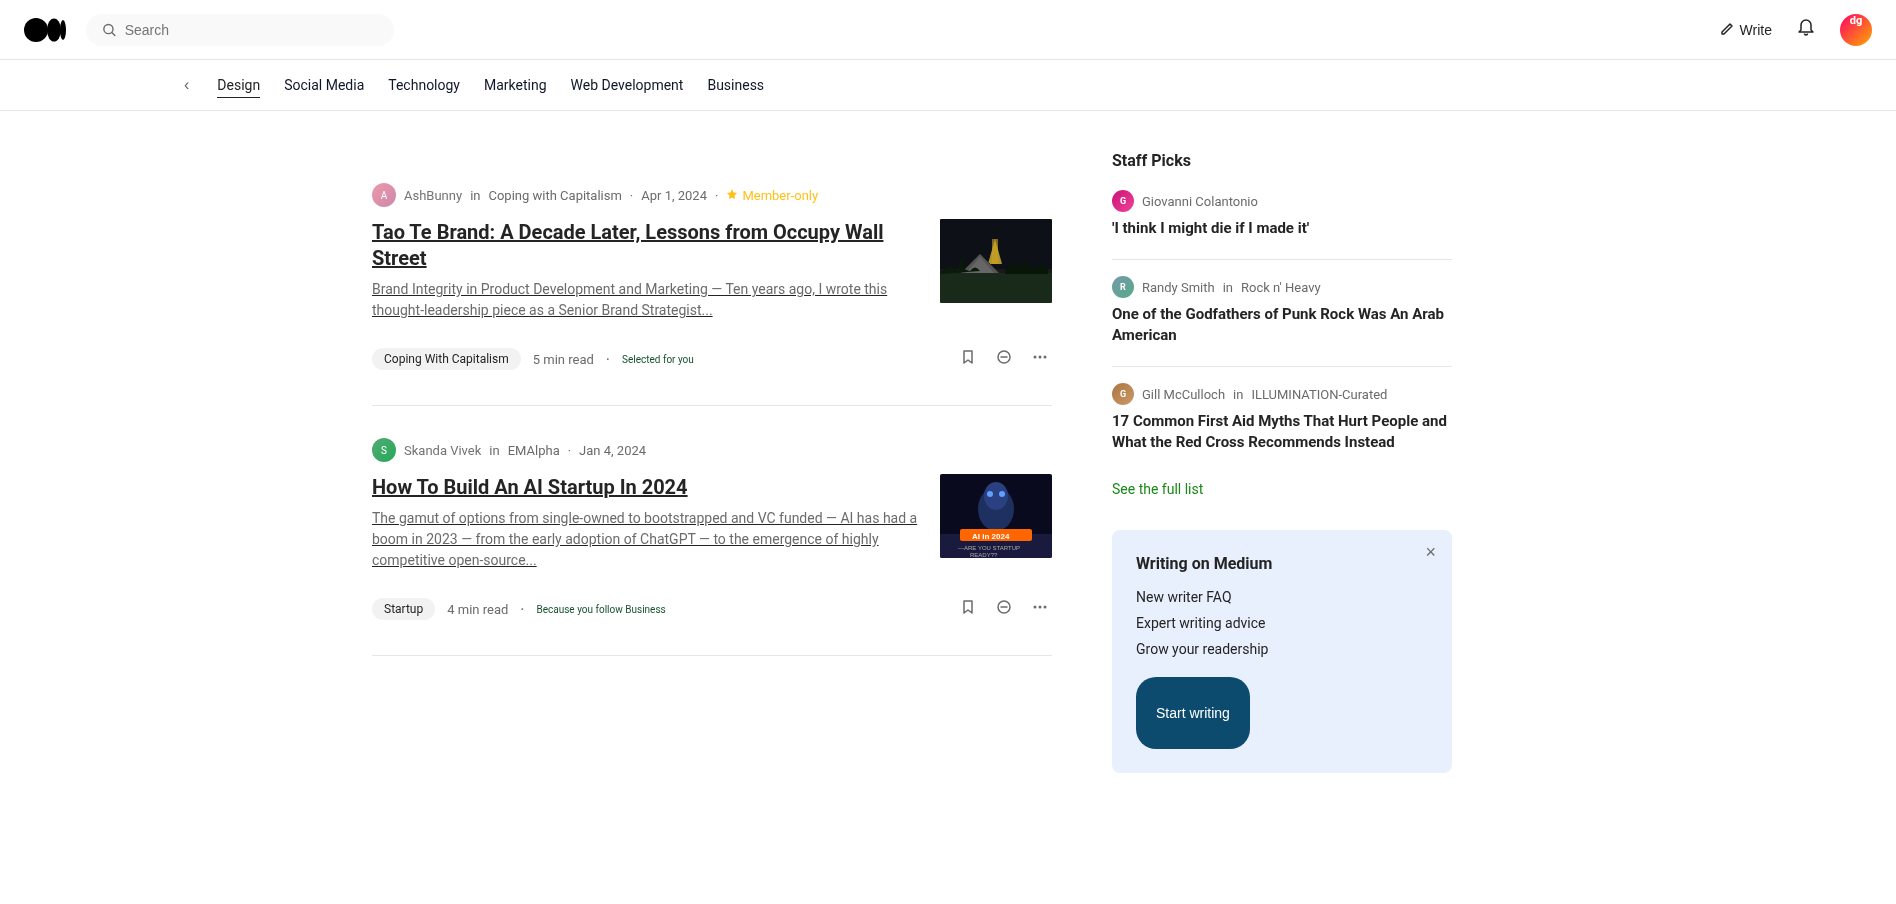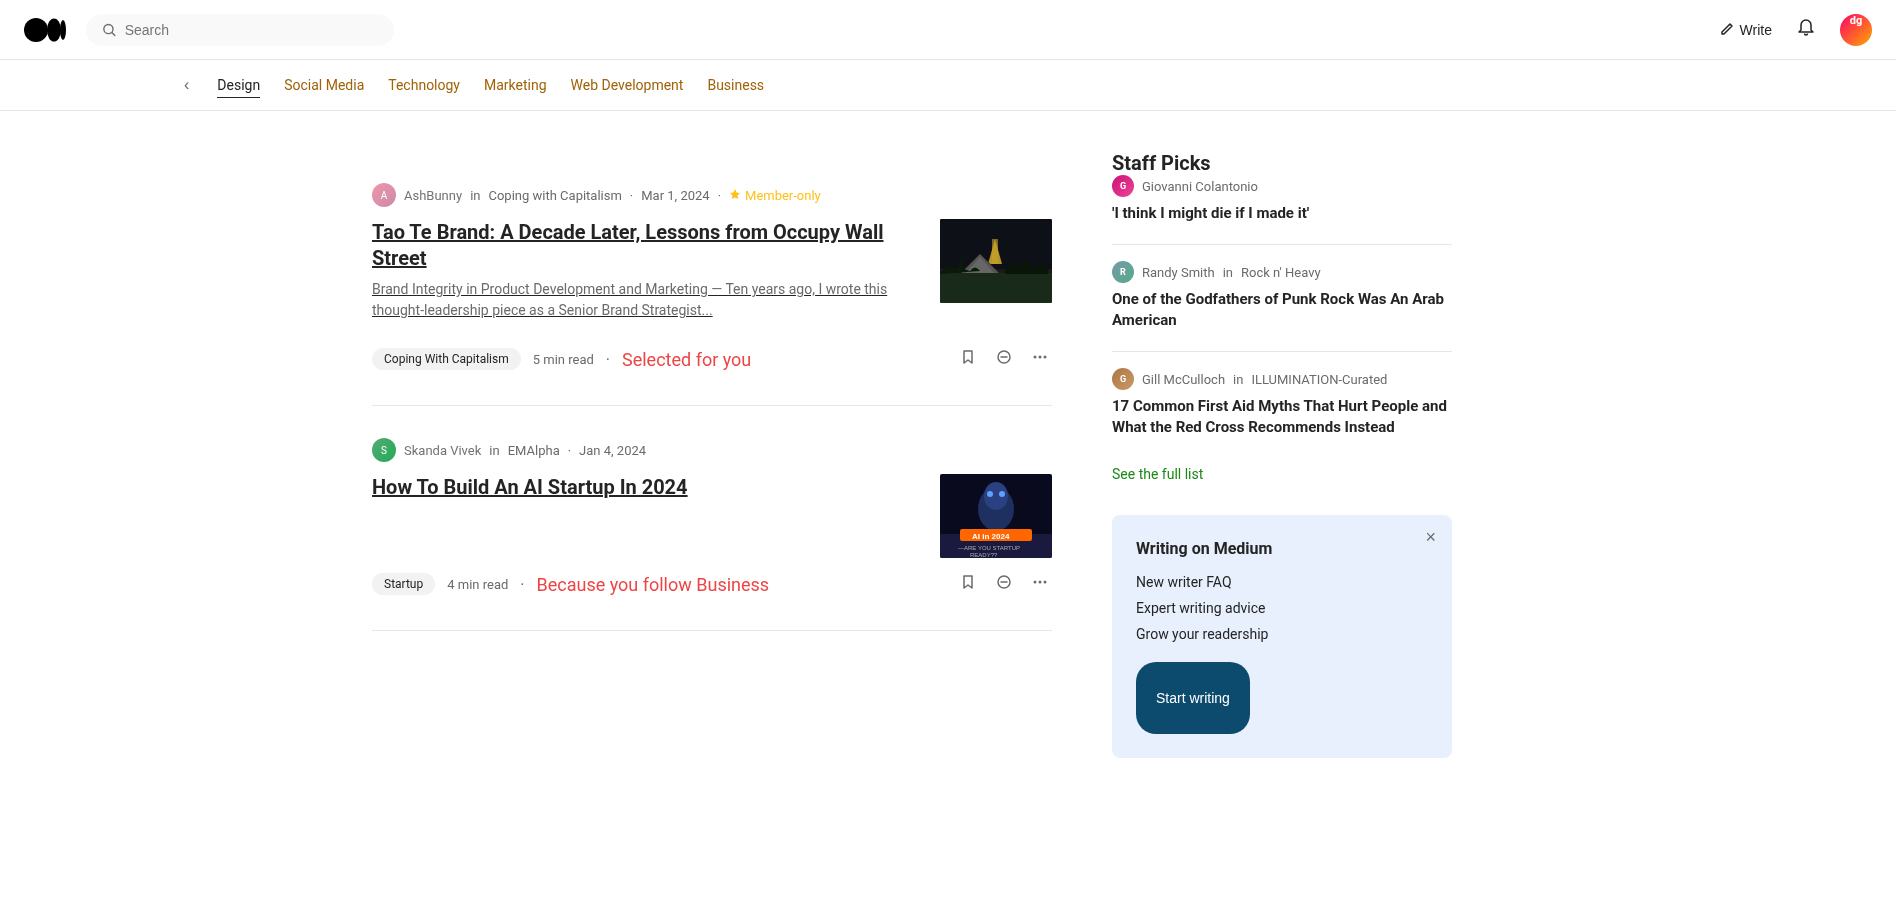--- a/index.html
+++ b/index.html
@@ -91,21 +91,21 @@
     .nav-arrow {
       background: none;
       border: none;
       cursor: pointer;
       color: #6b6b6b;
       font-size: 16px;
       padding: 4px;
     }
     .nav-item {
       font-size: 14px;
-      color: #a16207;
+      color: #0f172a;
       cursor: pointer;
       white-space: nowrap;
       text-decoration: none;
       padding: 4px 0;
     }
     .nav-item.active { color: #242424; border-bottom: 1px solid #242424; }
 
     
     .main-layout {
       display: flex;
@@ -191,22 +191,22 @@
       border-radius: 20px;
       padding: 4px 12px;
       font-size: 12px;
       color: #242424;
     }
     .read-time {
       font-size: 13px;
       color: #6b6b6b;
     }
     .selected-text {
-      font-size: 18px;
-      color: #ef4444;
+      font-size: 10px;
+      color: #14532d;
     }
     .footer-actions {
       margin-left: auto;
       display: flex;
       align-items: center;
       gap: 12px;
     }
     .action-btn {
       background: none;
       border: none;
@@ -215,22 +215,23 @@
       font-size: 16px;
       padding: 4px;
     }
 
     
     .sidebar {
       width: 340px;
       flex-shrink: 0;
     }
     .staff-picks-title {
-      font-size: 20px;
+      font-size: 16px;
       font-weight: 700;
+      margin-bottom: 20px;
     }
     .staff-pick-item {
       margin-bottom: 20px;
     }
     .pick-author-row {
       display: flex;
       align-items: center;
       gap: 8px;
       margin-bottom: 6px;
       font-size: 13px;
@@ -378,21 +379,21 @@
 
   <main class="feed">
 
     <article class="article-card">
       <div class="article-meta">
         <div class="author-avatar-placeholder" style="background: linear-gradient(135deg, #e9a, #c8a);">A</div>
         <span class="author-name">AshBunny</span>
         <span>in</span>
         <span>Coping with Capitalism</span>
         <span>·</span>
-        <span>Mar 1, 2024</span>
+        <span>Apr 1, 2024</span>
         <span>·</span>
         <span class="member-badge">
           <svg width="12" height="12" viewBox="0 0 12 12" fill="#ffc017">
             <polygon points="6,1 7.5,4.5 11,5 8.5,7.5 9,11 6,9.5 3,11 3.5,7.5 1,5 4.5,4.5"></polygon>
           </svg>
           <span>Member-only</span>
         </span>
       </div>
       <div class="article-content">
         <div class="article-text">
@@ -454,20 +455,21 @@
         <div class="author-avatar-placeholder" style="background: linear-gradient(135deg, #5a7, #2a5);">S</div>
         <span class="author-name">Skanda Vivek</span>
         <span>in</span>
         <span>EMAlpha</span>
         <span>·</span>
         <span>Jan 4, 2024</span>
       </div>
       <div class="article-content">
         <div class="article-text">
           <h2 class="article-title">How To Build An AI Startup In 2024</h2>
+          <p class="article-subtitle">The gamut of options from single-owned to bootstrapped and VC funded — AI has had a boom in 2023 — from the early adoption of ChatGPT — to the emergence of highly competitive open-source...</p>
         </div>
         <div class="article-thumbnail">
           <svg width="112" height="84" viewBox="0 0 112 84">
             <rect width="112" height="84" fill="#0a0a1e"></rect>
 
             <rect x="0" y="60" width="112" height="24" fill="#1a1a3e"></rect>
 
             <ellipse cx="56" cy="35" rx="18" ry="22" fill="#1e3060"></ellipse>
             <ellipse cx="56" cy="22" rx="12" ry="14" fill="#2a4080"></ellipse>
 

